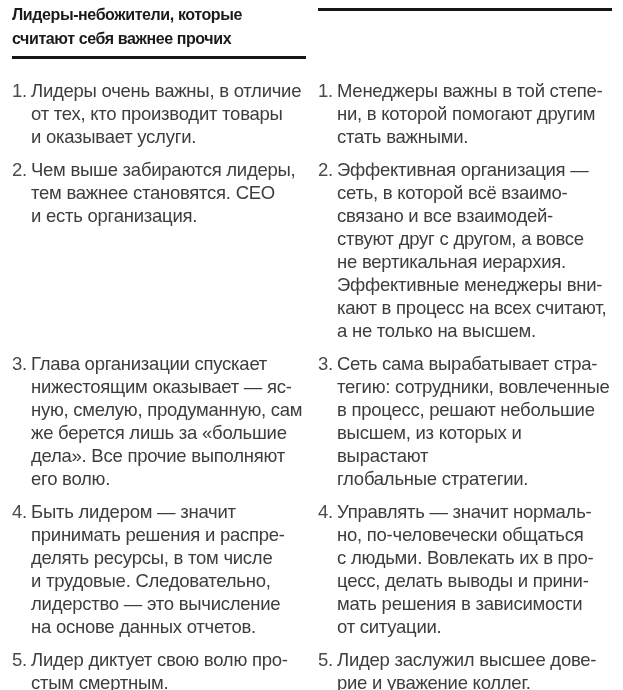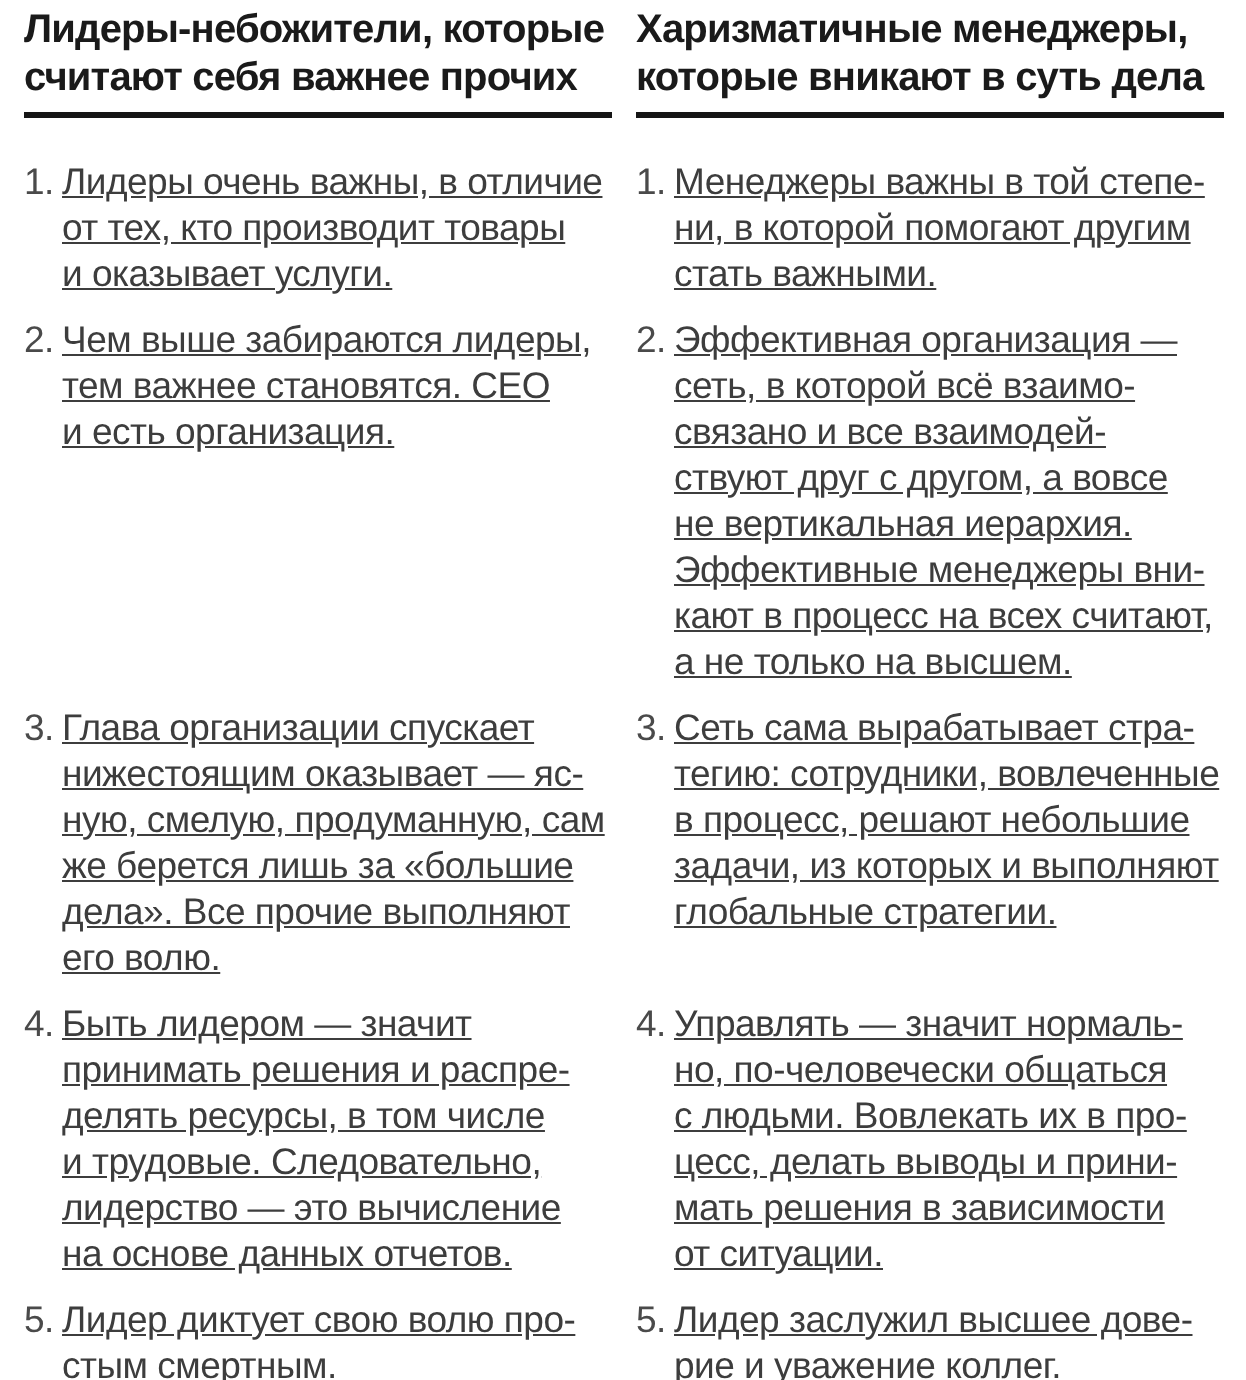--- a/index.html
+++ b/index.html
@@ -13,52 +13,50 @@
   .grid {
     display: grid;
     grid-template-columns: 1fr 1fr;
     column-gap: 4px;
   }
   .cl { padding-right: 4px; }
   .cr { padding-left: 4px; }
   .head {
     color: #1a1a1a;
     font-weight: bold;
-    font-size: 20px;
+    font-size: 16px;
     line-height: 24px;
     letter-spacing: -0.4px;
   }
   .h-lines { white-space: pre-line; }
   .rule { margin-top: 5px; border-top: 3px solid #151515; }
   .item {
     display: flex;
     margin-top: 10px;
     color: #3d3d3d;
     font-size: 18.5px;
     line-height: 23px;
     letter-spacing: -0.25px;
   }
   .first { margin-top: 20px; }
   .num { flex: 0 0 19px; width: 19px; color: #4a4a4a; }
-  .lines { white-space: pre-line; flex: 1; text-decoration: underline; }
+  .lines { white-space: pre-line; flex: 1; }
 </style>
 </head>
 <body>
 
 <div class="page">
   <div class="grid">
 
     <div class="head cl">
       <div class="h-lines">Лидеры-небожители, которые
 считают себя важнее прочих</div>
       <div class="rule"></div>
     </div>
     <div class="head cr">
-      <div class="h-lines">Харизматичные менеджеры,
-которые вникают в суть дела</div>
       <div class="rule"></div>
     </div>
 
     <div class="item first cl">
       <span class="num">1.</span>
       <div class="lines">Лидеры очень важны, в отличие
 от тех, кто производит товары
 и оказывает услуги.</div>
     </div>
     <div class="item first cr">
@@ -93,21 +91,21 @@
 ную, смелую, продуманную, сам
 же берется лишь за «большие
 дела». Все прочие выполняют
 его волю.</div>
     </div>
     <div class="item cr">
       <span class="num">3.</span>
       <div class="lines">Сеть сама вырабатывает стра-
 тегию: сотрудники, вовлеченные
 в процесс, решают небольшие
-задачи, из которых и выполняют
+высшем, из которых и вырастают
 глобальные стратегии.</div>
     </div>
 
     <div class="item cl">
       <span class="num">4.</span>
       <div class="lines">Быть лидером — значит
 принимать решения и распре-
 делять ресурсы, в том числе
 и трудовые. Следовательно,
 лидерство — это вычисление

